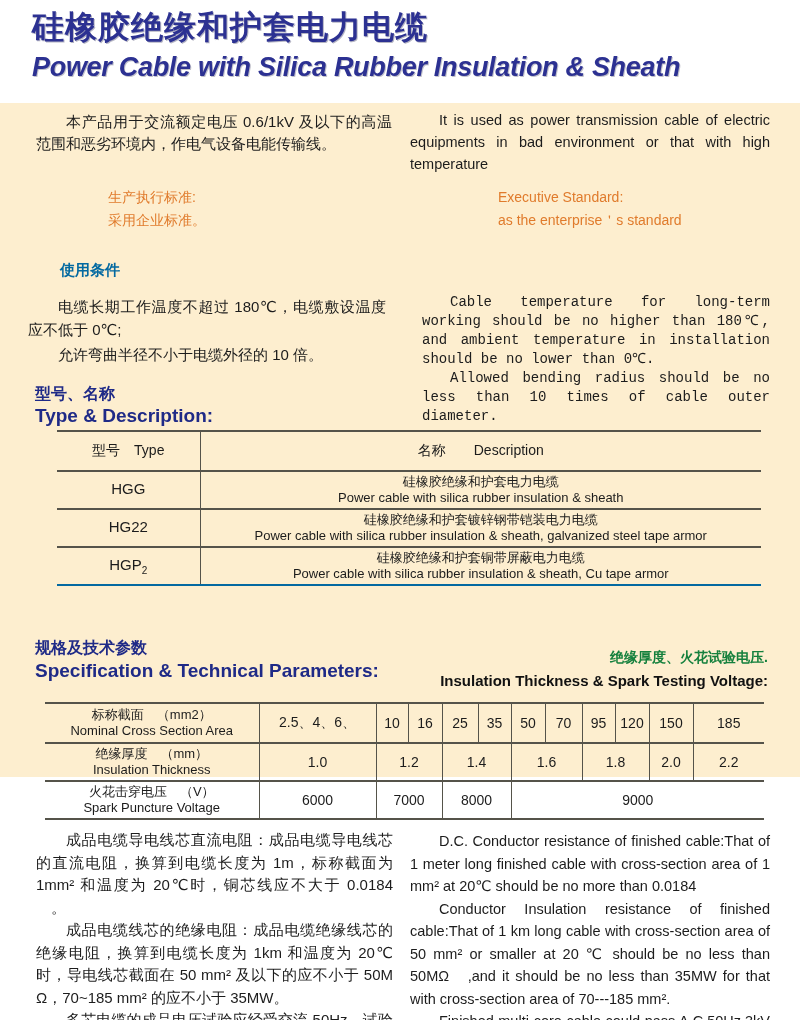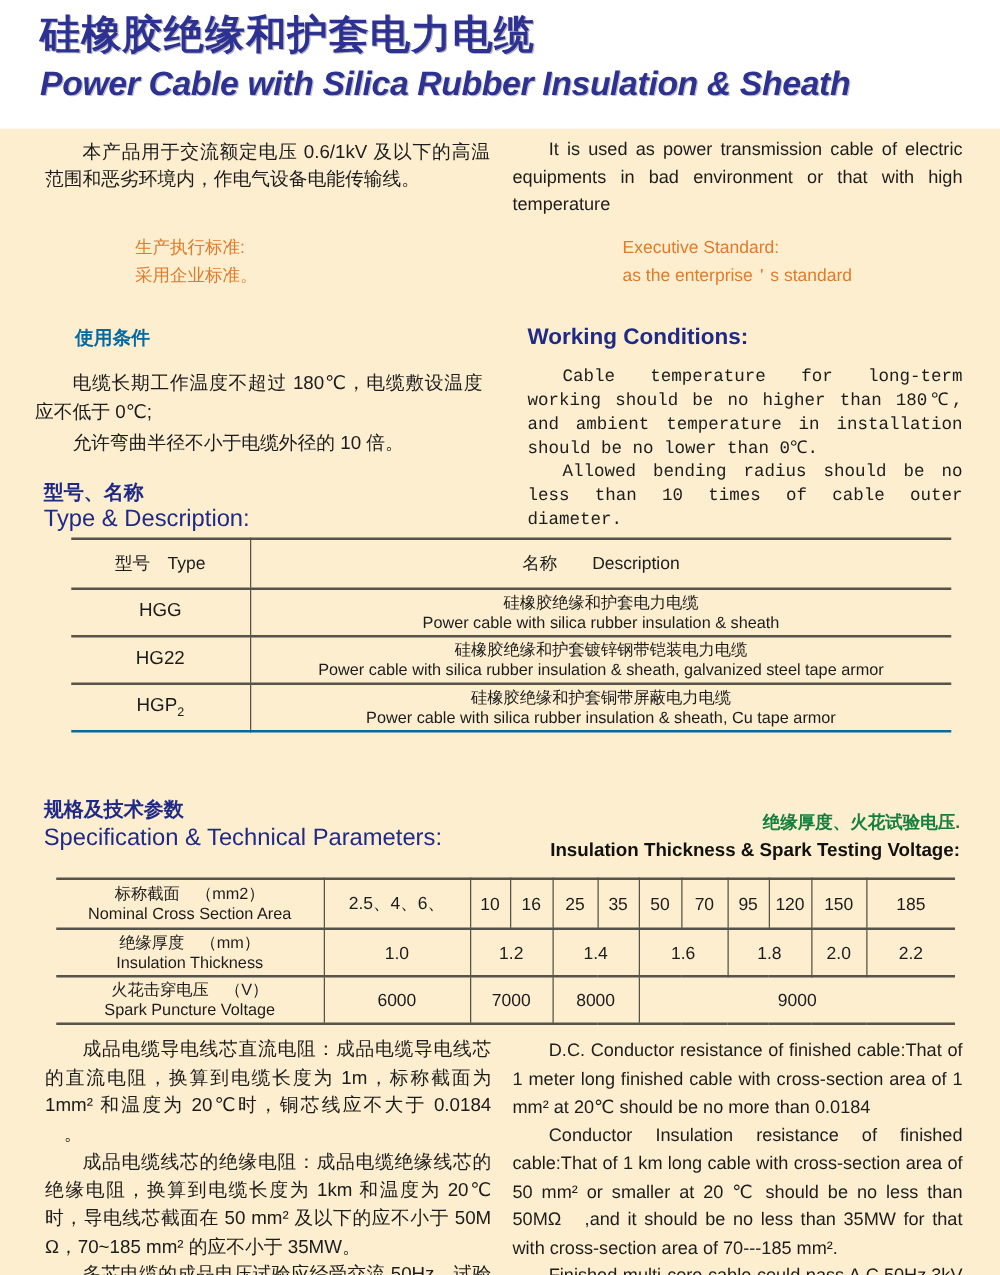--- a/index.html
+++ b/index.html
@@ -14,32 +14,32 @@
     position:absolute; top:6px; left:32px; font-size:32px; font-weight:bold;
     color:#2c3192; letter-spacing:1px;
     text-shadow:1px 1px 0 rgba(40,40,80,0.35);
   }
   .title-en {
     position:absolute; top:52px; left:32px; font-size:27px; font-weight:bold; font-style:italic;
     color:#2c3192; letter-spacing:-0.3px;
     text-shadow:1px 1px 0 rgba(120,120,140,0.45);
   }
   .content {
-    position:absolute; top:103px; left:0; width:800px; height:917px;
+    position:absolute; top:103px; left:0; width:800px; height:674px;
     background:#fdeecf;
   }
   .abs { position:absolute; }
   .zh-body { font-size:15px; line-height:22px; text-align:justify; }
   .en-body { font-size:14.5px; line-height:22px; text-align:justify; }
   .indent { text-indent:2em; }
   .orange { color:#e07b2c; font-size:14px; line-height:23px;margin-left:48px; }
   .navy-h-zh { color:#0369a1; font-size:15px; font-weight:bold; }
   .navy-h-en { color:#1f2a87; font-size:18px; font-weight:bold; }
   .sec-h-zh { color:#1f2a87; font-size:16px; font-weight:bold; }
-  .sec-h-en { color:#1f2a87; font-size:19px; font-weight:normal; }
+  .sec-h-en { color:#1f2a87; font-size:19px; font-weight:bold; }
   .spec-right-zh { font-size:14px; font-weight:bold; color:#15803d; text-align:right; }
   .spec-right-en { font-size:15px; font-weight:bold; color:#111; text-align:right; }
 
   table { border-collapse:collapse; table-layout:fixed; }
   
   .type-table { width:704px; }
   .type-table tr { border-top:2px solid #55534a; }
   .type-table tr:last-child { border-bottom:2px solid #0369a1; }
   .type-table td { vertical-align:middle; text-align:center; padding:2px 4px; }
   .type-table td.desc { border-left:1.5px solid #55534a; }
@@ -85,21 +85,20 @@
     <div class="abs orange" style="top:83px; left:450px;">
       <div>Executive Standard:</div>
       <div>as the enterprise＇s standard</div>
     </div>
 
     <div class="abs navy-h-zh" style="top:158px; left:60px;">使用条件</div>
     <div class="abs" style="top:192px; left:28px; width:358px;">
       <p class="zh-body indent" style="line-height:23px;">电缆长期工作温度不超过 180℃，电缆敷设温度应不低于 0℃;</p>
       <p class="zh-body indent" style="line-height:23px; margin-top:2px;">允许弯曲半径不小于电缆外径的 10 倍。</p>
     </div>
-    <div class="abs navy-h-en" style="top:156px; left:422px;">Working Conditions:</div>
     <div class="abs" style="top:190px; left:422px; width:348px;font-family:Liberation Mono, monospace;">
       <p class="en-body indent" style="font-size:14px; line-height:19px;">Cable temperature for long-term working should be no higher than 180℃, and ambient temperature in installation should be no lower than 0℃.</p>
       <p class="en-body indent" style="font-size:14px; line-height:19px;">Allowed bending radius  should be no less than 10 times of cable outer diameter.</p>
     </div>
 
     <div class="abs sec-h-zh" style="top:281px; left:35px;">型号、名称</div>
     <div class="abs sec-h-en" style="top:302px; left:35px;">Type &amp; Description:</div>
 
     <table class="type-table abs" style="top:327px; left:57px;">
       <colgroup>

